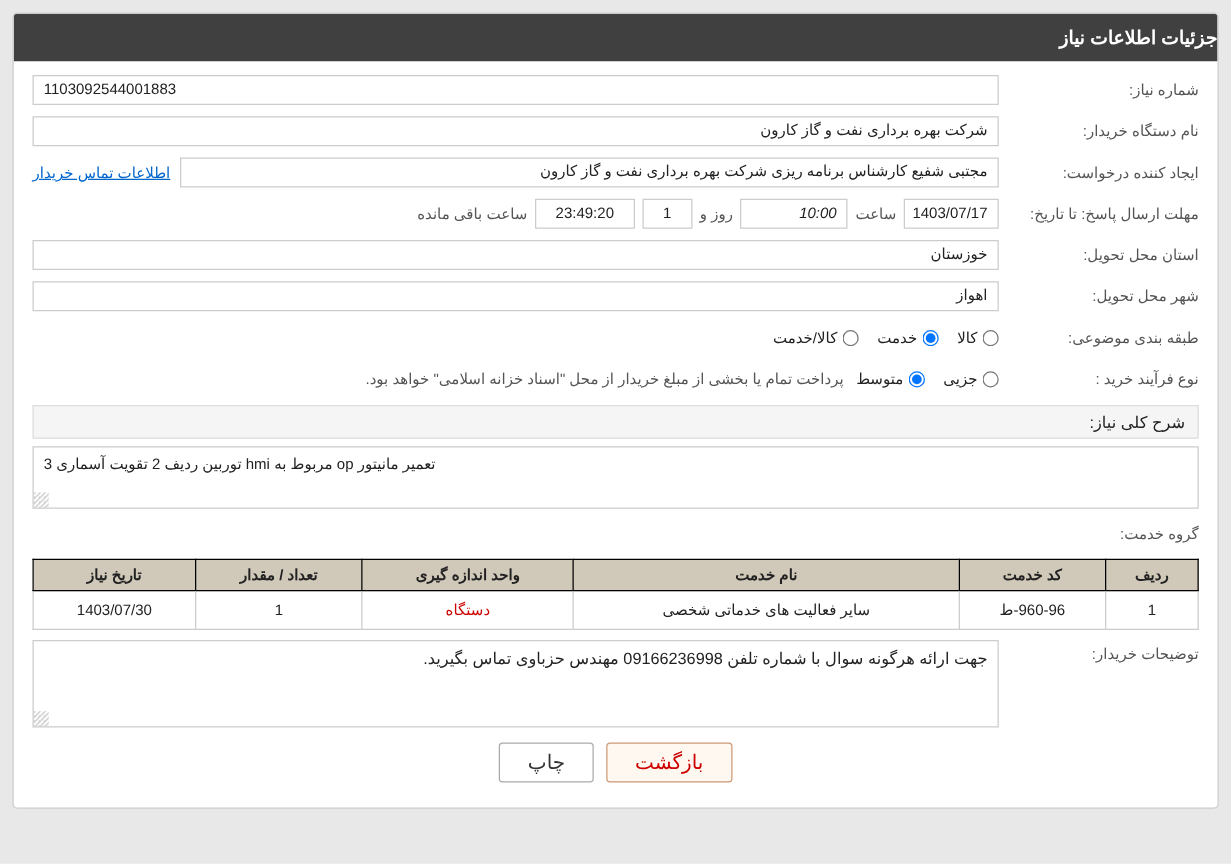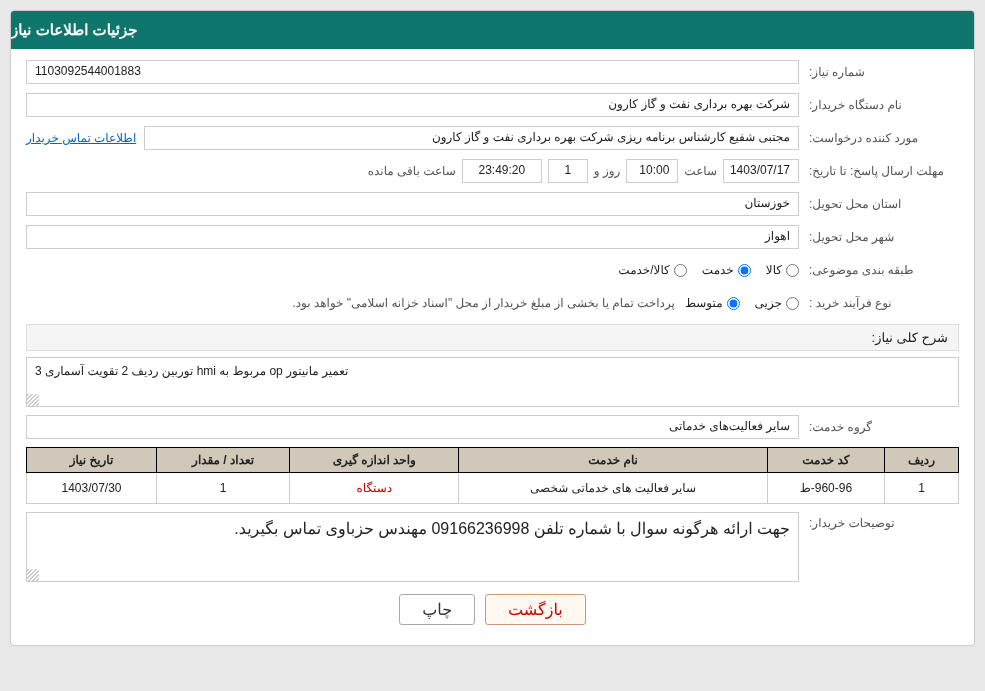--- a/index.html
+++ b/index.html
@@ -16,40 +16,40 @@
       background: #e8e8e8;
       padding: 10px;
     }
     .main-card {
       background: #fff;
       border: 1px solid #ccc;
       border-radius: 4px;
       overflow: hidden;
     }
     .card-header {
-      background: #0f766e;
+      background: #404040;
       color: #fff;
-      text-align: left;
+      text-align: right;
       padding: 10px 0;
       font-size: 15px;
       font-weight: bold;
     }
     .card-body {
       padding: 10px 15px;
     }
     .info-row {
       display: flex;
       align-items: center;
       margin-bottom: 7px;
       min-height: 26px;
     }
     .label {
       color: #555;
       min-width: 160px;
-      text-align: left;
+      text-align: right;
       padding-left: 10px;
       font-size: 12px;
     }
     .value-box {
       flex: 1;
       background: #fff;
       border: 1px solid #ccc;
       padding: 3px 8px;
       min-height: 24px;
       font-size: 12px;
@@ -140,21 +140,21 @@
       text-align: center;
     }
     .services-table td.red-text {
       color: #cc0000;
     }
     
     .desc-box {
       border: 1px solid #ccc;
       min-height: 70px;
       padding: 6px 8px;
-      font-size: 16px;
+      font-size: 13px;
       text-align: right;
       position: relative;
     }
     
     .buttons-row {
       display: flex;
       justify-content: center;
       gap: 10px;
       margin-top: 12px;
       padding-bottom: 10px;
@@ -222,33 +222,33 @@
         <span class="label">شماره نیاز:</span>
         <div class="value-box ltr">1103092544001883</div>
       </div>
 
       <div class="info-row">
         <span class="label">نام دستگاه خریدار:</span>
         <div class="value-box">شرکت بهره برداری نفت و گاز کارون</div>
       </div>
 
       <div class="info-row">
-        <span class="label">مورد کننده درخواست:</span>
+        <span class="label">ایجاد کننده درخواست:</span>
         <div style="flex:1; display:flex; align-items:center; gap:8px;">
           <div class="value-box" style="flex:1;">مجتبی شفیع کارشناس برنامه ریزی شرکت بهره برداری نفت و گاز کارون</div>
           <span class="contact-link">اطلاعات تماس خریدار</span>
         </div>
       </div>
 
       <div class="info-row">
         <span class="label">مهلت ارسال پاسخ: تا تاریخ:</span>
         <div class="deadline-row">
           <div class="val" style="width:76px;">1403/07/17</div>
           <span class="label-inline">ساعت</span>
-          <div class="val" style="width:52px;">10:00</div>
+          <div class="val" style="width:86px;font-style:italic;">10:00</div>
           <span class="label-inline">روز و</span>
           <div class="val" style="width:40px; text-align:center;">1</div>
           <div class="val" style="width:80px; direction:ltr; text-align:center;">23:49:20</div>
           <span class="label-inline">ساعت باقی مانده</span>
         </div>
       </div>
 
       <div class="info-row">
         <span class="label">استان محل تحویل:</span>
         <div class="value-box">خوزستان</div>
@@ -303,21 +303,20 @@
           <div class="sharh-box">
             <span>تعمیر مانیتور op مربوط به hmi توربین ردیف 2 تقویت آسمارى 3</span>
             <div class="resize-corner"></div>
           </div>
         </div>
       </div>
 
 
       <div class="info-row">
         <span class="label">گروه خدمت:</span>
-        <div class="value-box">سایر فعالیت‌های خدماتی</div>
       </div>
 
       <table class="services-table">
         <thead>
           <tr>
             <th>ردیف</th>
             <th>کد خدمت</th>
             <th>نام خدمت</th>
             <th>واحد اندازه گیری</th>
             <th>تعداد / مقدار</th>

